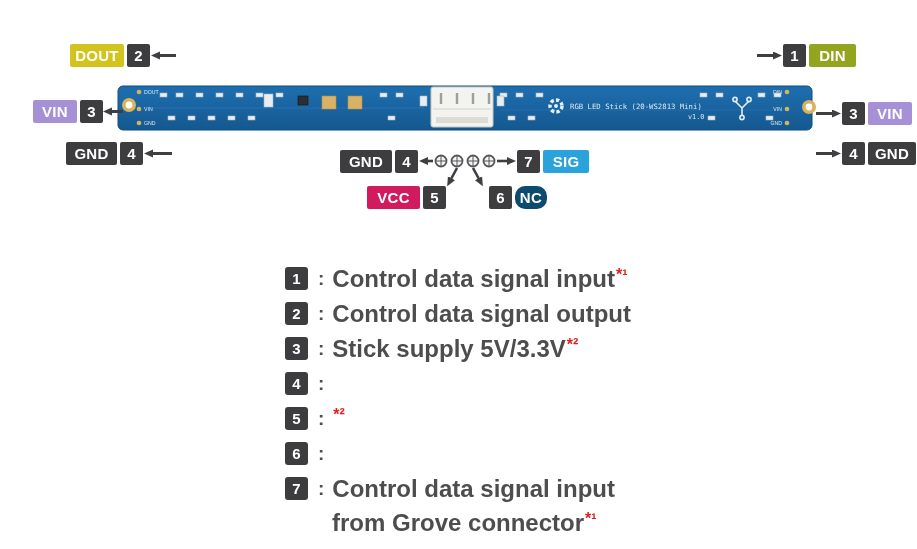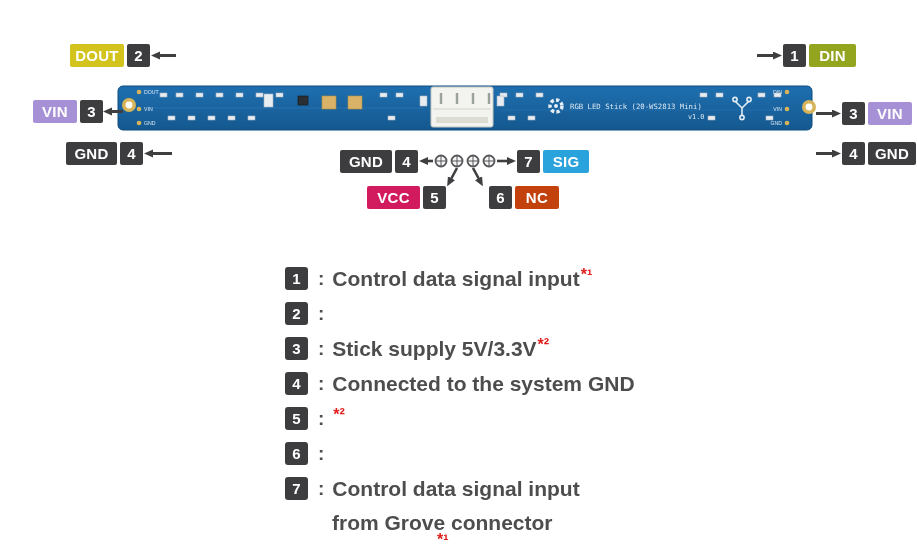--- a/index.html
+++ b/index.html
@@ -12,23 +12,23 @@
     display:inline-block;height:23px;line-height:23px;border-radius:2px;
     color:#ffffff;font-weight:bold;font-size:15px;text-align:center;
     font-family:"Liberation Sans",sans-serif;letter-spacing:.3px;
     background:#3d3d3f;
   }
   .abs{position:absolute;}
   .legend{position:absolute;left:285px;top:267px;width:600px;height:280px;}
   .lrow{position:absolute;left:0;display:flex;align-items:center;height:23px;white-space:nowrap;}
   .lrow .badge{width:23px;flex:none;border-radius:3px;}
   .colon{margin:0 8px 0 10px;font-weight:bold;font-size:19px;color:#4d4d4d;}
-  .ltext{font-weight:bold;font-size:21px;color:#4d4d4d;}
+  .ltext{font-weight:bold;font-size:24px;color:#4d4d4d;}
   .lnote{color:#e01e1e;font-weight:bold;font-size:16px;position:relative;top:-4px;margin-left:1px;}
-  .cont{padding-left:47px;flex-direction:column;}
+  .cont{padding-left:47px;}
 </style>
 </head>
 <body>
 
 <div class="stage">
 
   <svg class="layer" width="917" height="549" viewBox="0 0 917 549">
     <defs>
       <marker id="ah" markerWidth="12" markerHeight="12" refX="2" refY="4" orient="auto" markerUnits="userSpaceOnUse">
         <path d="M0,0 L9,4 L0,8 z" fill="#3f3f41"></path>
@@ -184,48 +184,48 @@
   <span class="badge abs" style="left: 340px; top: 150px; width: 52px; background-color: rgb(61, 61, 63);">GND</span>
   <span class="badge abs" style="left: 395px; top: 150px; width: 23px; background-color: rgb(61, 61, 63);">4</span>
 
   <span class="badge abs" style="left: 517px; top: 150px; width: 23px; background-color: rgb(61, 61, 63);">7</span>
   <span class="badge abs" style="left: 543px; top: 150px; width: 46px; background-color: rgb(42, 162, 219);">SIG</span>
 
   <span class="badge abs" style="left: 367px; top: 186px; width: 53px; background-color: rgb(209, 27, 94);">VCC</span>
   <span class="badge abs" style="left: 423px; top: 186px; width: 23px; background-color: rgb(61, 61, 63);">5</span>
 
   <span class="badge abs" style="left: 489px; top: 186px; width: 23px; background-color: rgb(61, 61, 63);">6</span>
-  <span class="badge abs" style="left: 515px; top: 186px; width: 44px; background-color: #c2410c;">NC</span>
+  <span class="badge abs" style="left: 515px; top: 186px; width: 32px; background-color: #0c4a6e; border-radius: 10px;">NC</span>
 
   <div class="legend">
 
     <div class="lrow" style="top:0px;">
       <span class="badge" style="background-color: rgb(61, 61, 63);">1</span>
       <span class="colon">:</span>
       <span class="ltext">Control data signal input</span>
       <span class="lnote">*¹</span>
     </div>
 
     <div class="lrow" style="top:35px;">
       <span class="badge" style="background-color: rgb(61, 61, 63);">2</span>
       <span class="colon">:</span>
+      <span class="ltext">Control data signal output</span>
       <span class="lnote"></span>
     </div>
 
     <div class="lrow" style="top:70px;">
       <span class="badge" style="background-color: rgb(61, 61, 63);">3</span>
       <span class="colon">:</span>
       <span class="ltext">Stick supply 5V/3.3V</span>
       <span class="lnote">*²</span>
     </div>
 
     <div class="lrow" style="top:105px;">
       <span class="badge" style="background-color: rgb(61, 61, 63);">4</span>
       <span class="colon">:</span>
-      <span class="ltext">Connected to the system GND</span>
       <span class="lnote"></span>
     </div>
 
     <div class="lrow" style="top:140px;">
       <span class="badge" style="background-color: rgb(61, 61, 63);">5</span>
       <span class="colon">:</span>
       <span class="lnote">*²</span>
     </div>
 
     <div class="lrow" style="top:175px;">

